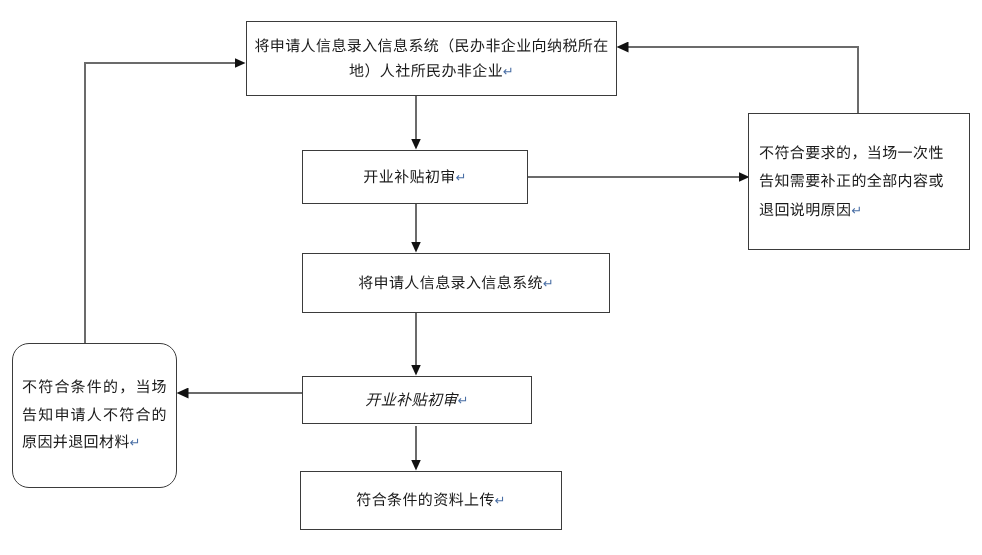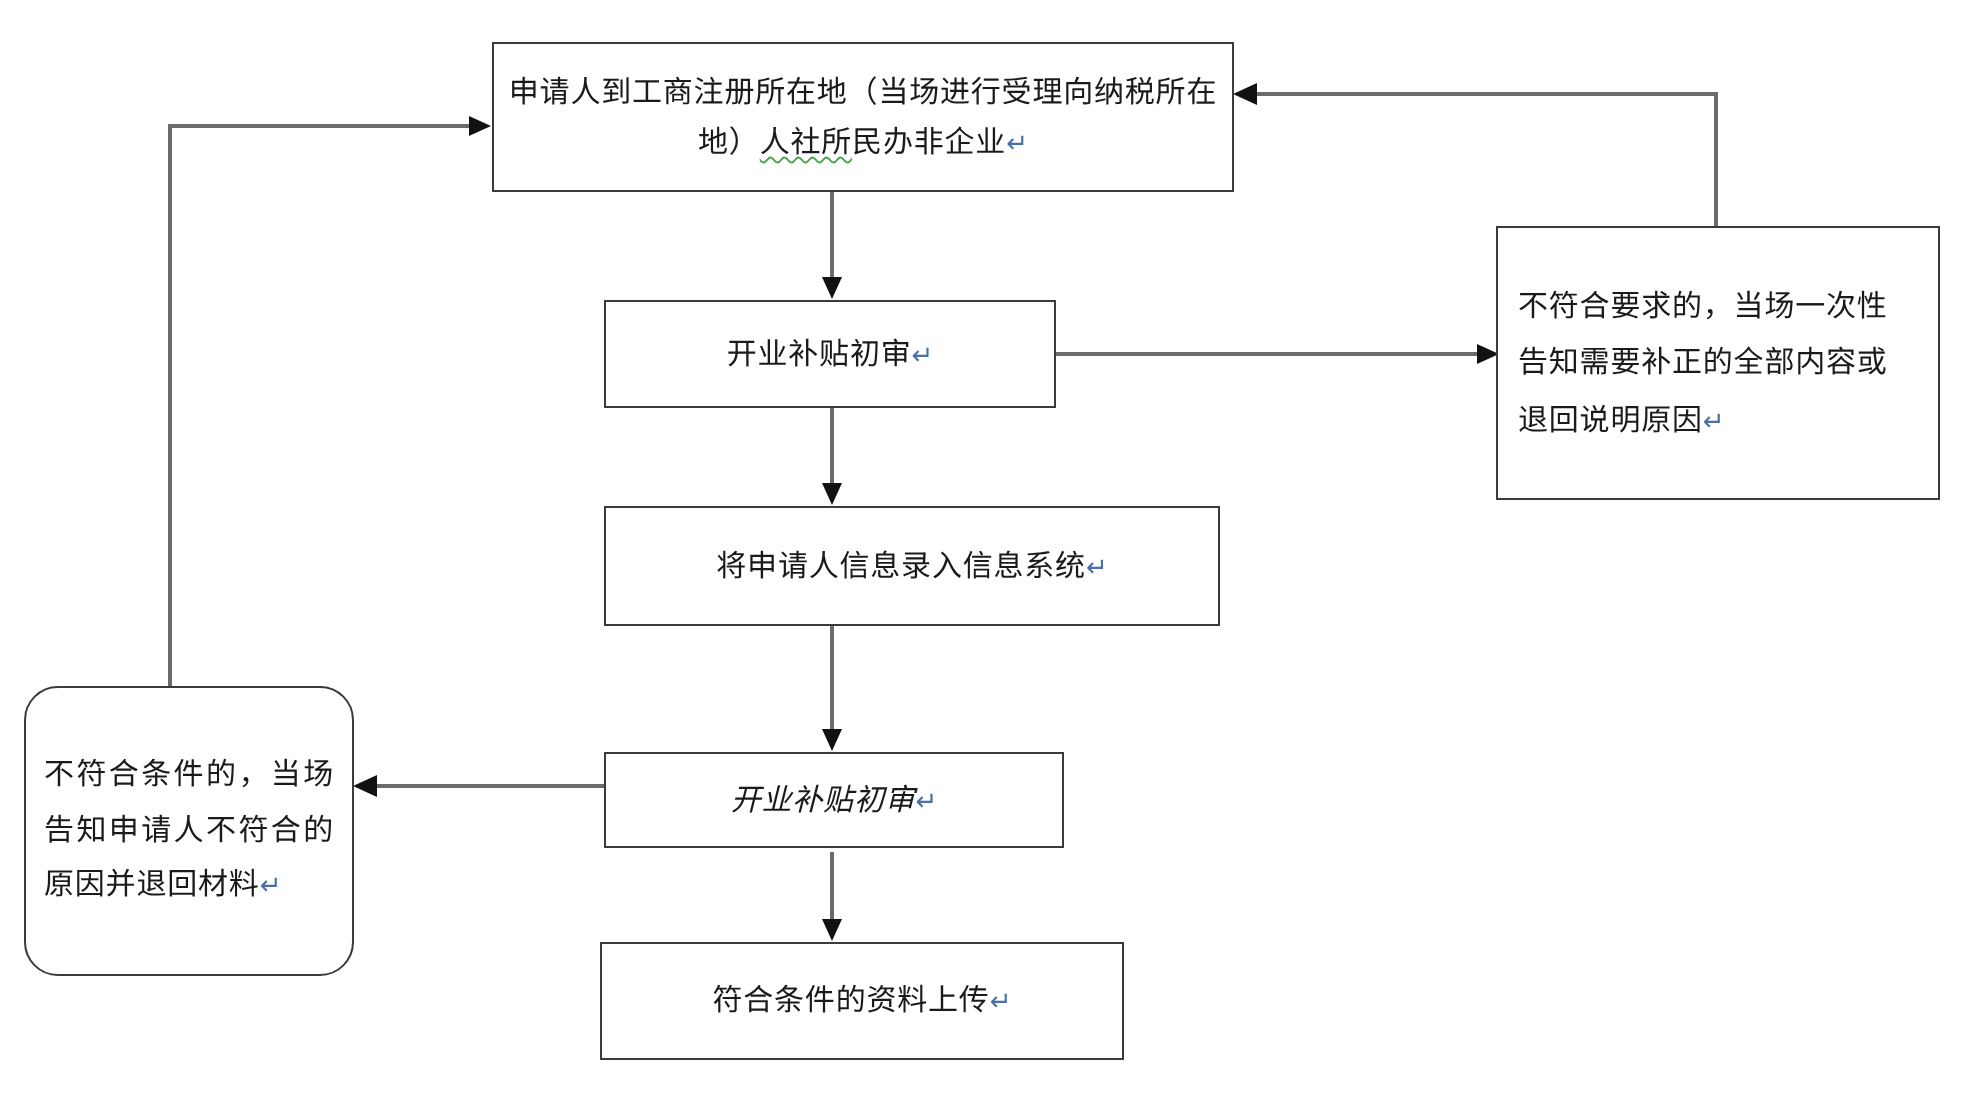--- a/index.html
+++ b/index.html
@@ -53,21 +53,20 @@
     text-align: justify;
     text-align-last: left;
     text-justify: inter-character;
   }
   .pilcrow {
     color: #4a6fa5;
     font-size: 13px;
     letter-spacing: 0;
   }
   .squiggle {
-    text-decoration: underline;
     text-decoration-color: #49a349;
     text-decoration-style: wavy;
     text-decoration-thickness: 1px;
     text-underline-offset: 2px;
   }
 </style>
 </head>
 <body>
 
 <div id="flowchart-root">
@@ -112,21 +111,21 @@
     <g>
       <line x1="302" y1="393" x2="187" y2="393" stroke="#6b6b6b" stroke-width="2" marker-end="url(#arrow-left)"></line>
     </g>
 
     <g>
       <path d="M85,343 L85,63 L236,63" fill="none" stroke="#6b6b6b" stroke-width="2" marker-end="url(#arrow-right)"></path>
     </g>
   </svg>
 
   <div class="flow-box align-center" style="left:246px; top:21px; width:371px; height:75px;">
-    <span class="box-text"><span>申请人到工商注册所在地（当场进行受理</span><span>向纳税所在地）</span><span class="squiggle">人社所</span><span>民办非企业</span><span class="pilcrow">↵</span></span>
+    <span class="box-text"><span>将申请人信息录入信息系统（民办非企业</span><span>向纳税所在地）</span><span class="squiggle">人社所</span><span>民办非企业</span><span class="pilcrow">↵</span></span>
   </div>
 
   <div class="flow-box align-center" style="left:302px; top:150px; width:226px; height:54px;">
     <span class="box-text"><span>开业补贴初审</span><span class="pilcrow">↵</span></span>
   </div>
 
   <div class="flow-box align-center" style="left:262px; top:253px; width:308px; height:60px;margin-left:40px;">
     <span class="box-text"><span>将申请人信息录入信息系统</span><span class="pilcrow">↵</span></span>
   </div>
 

